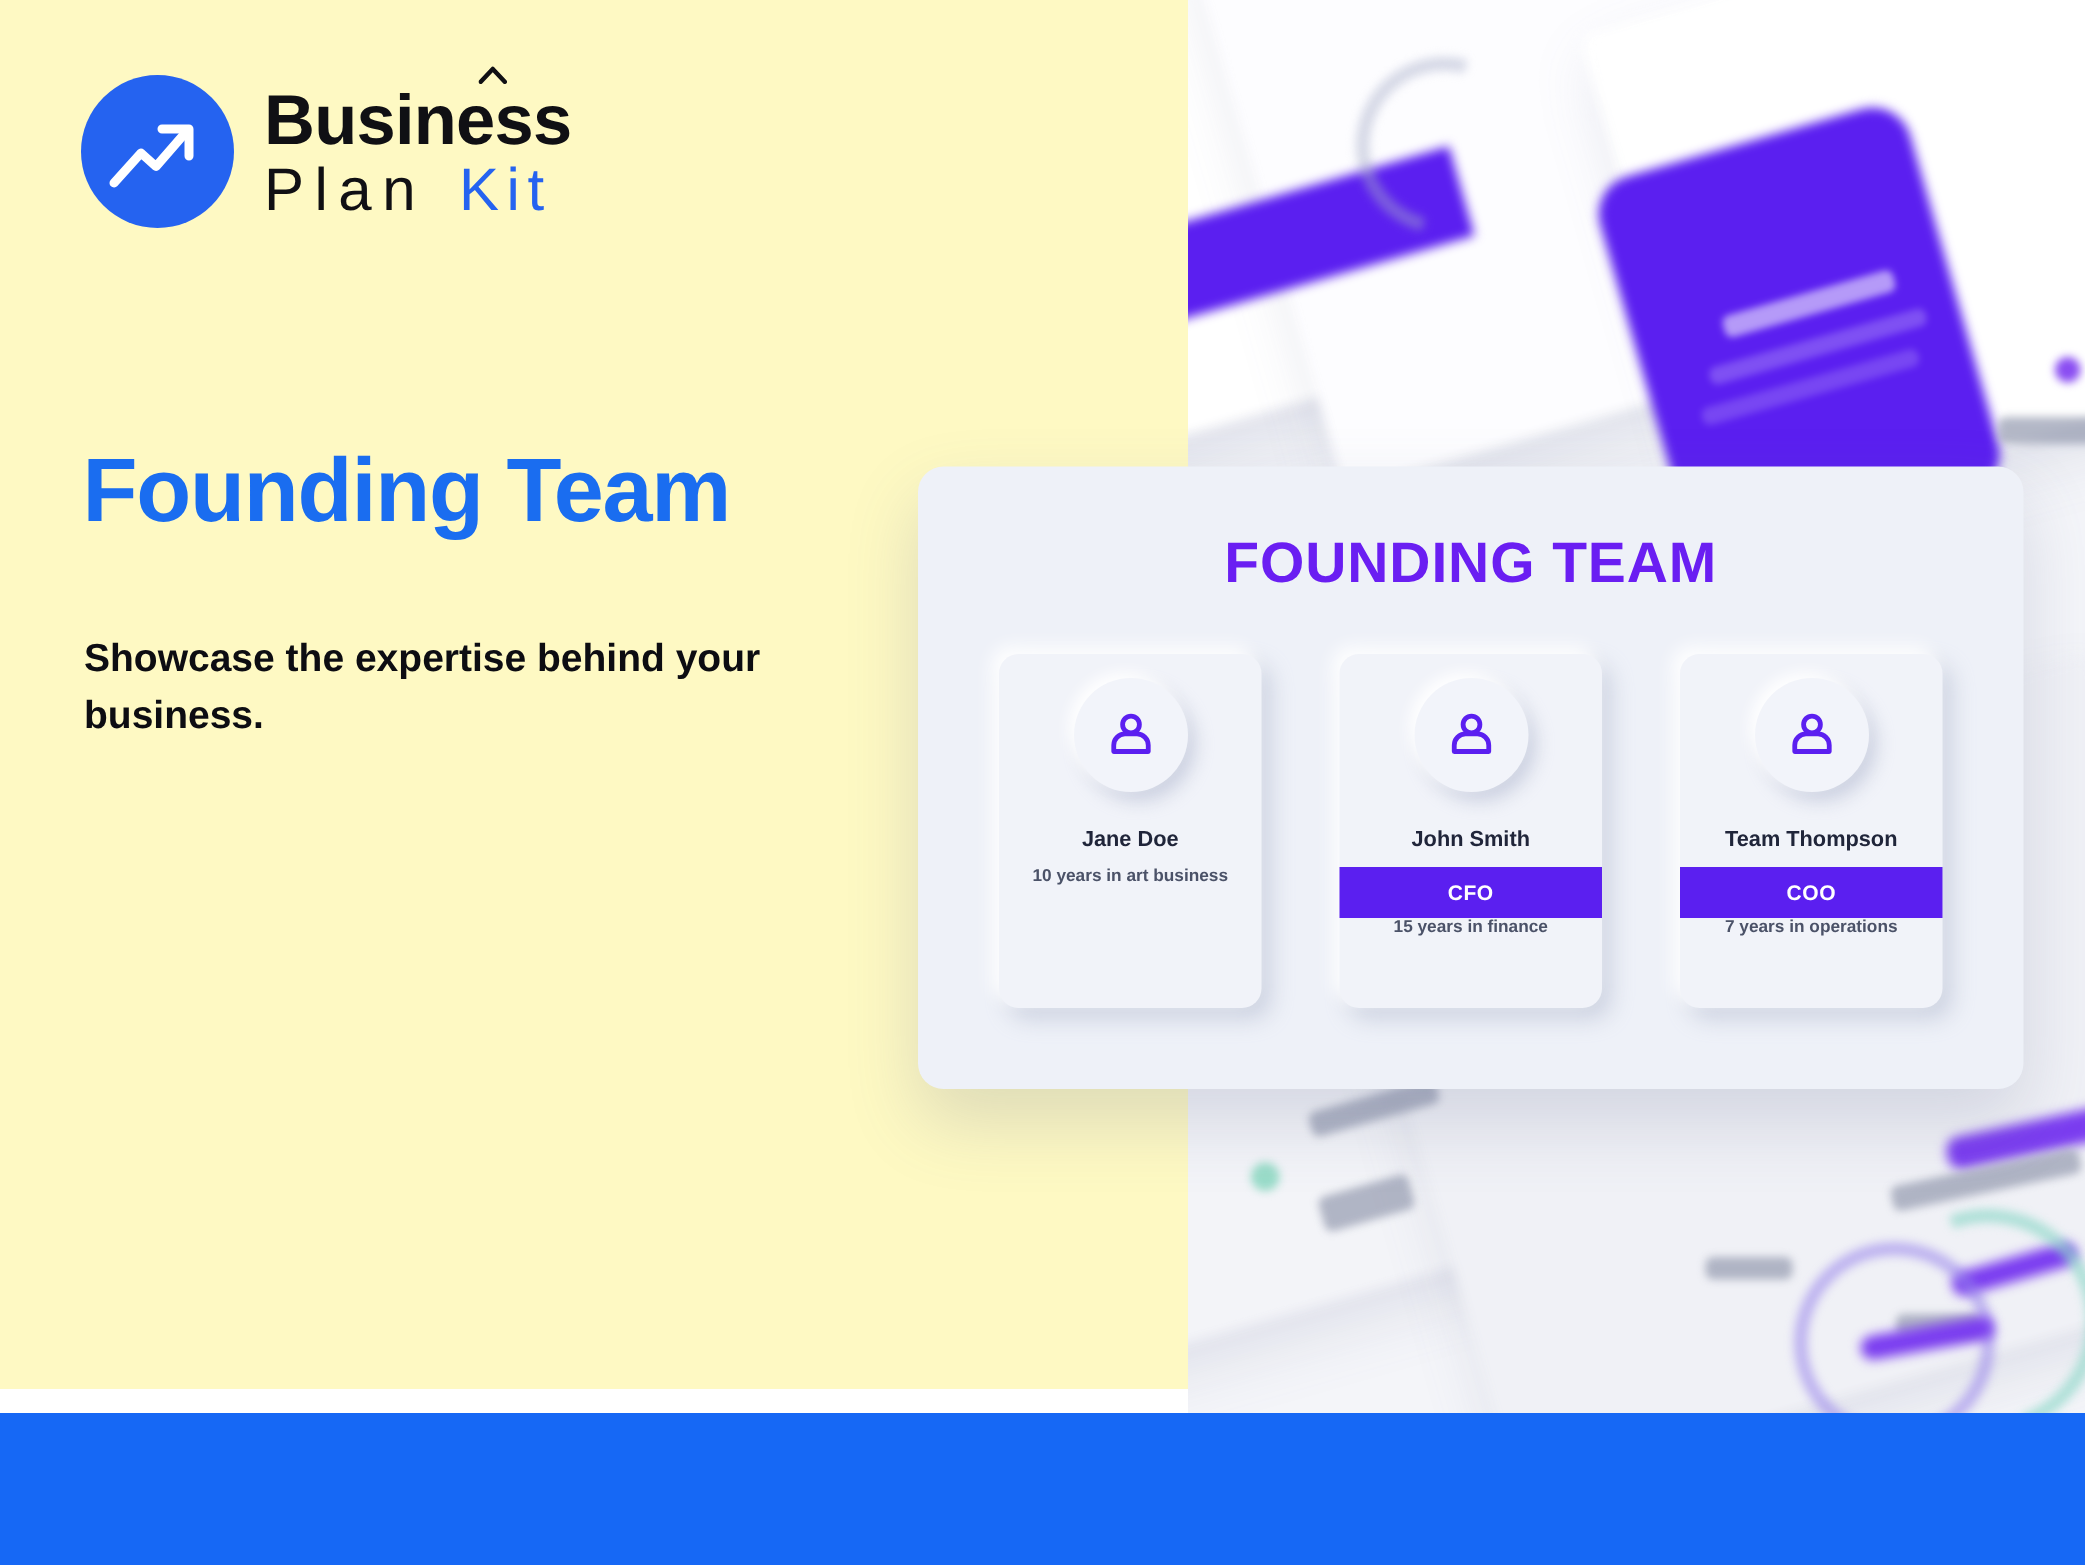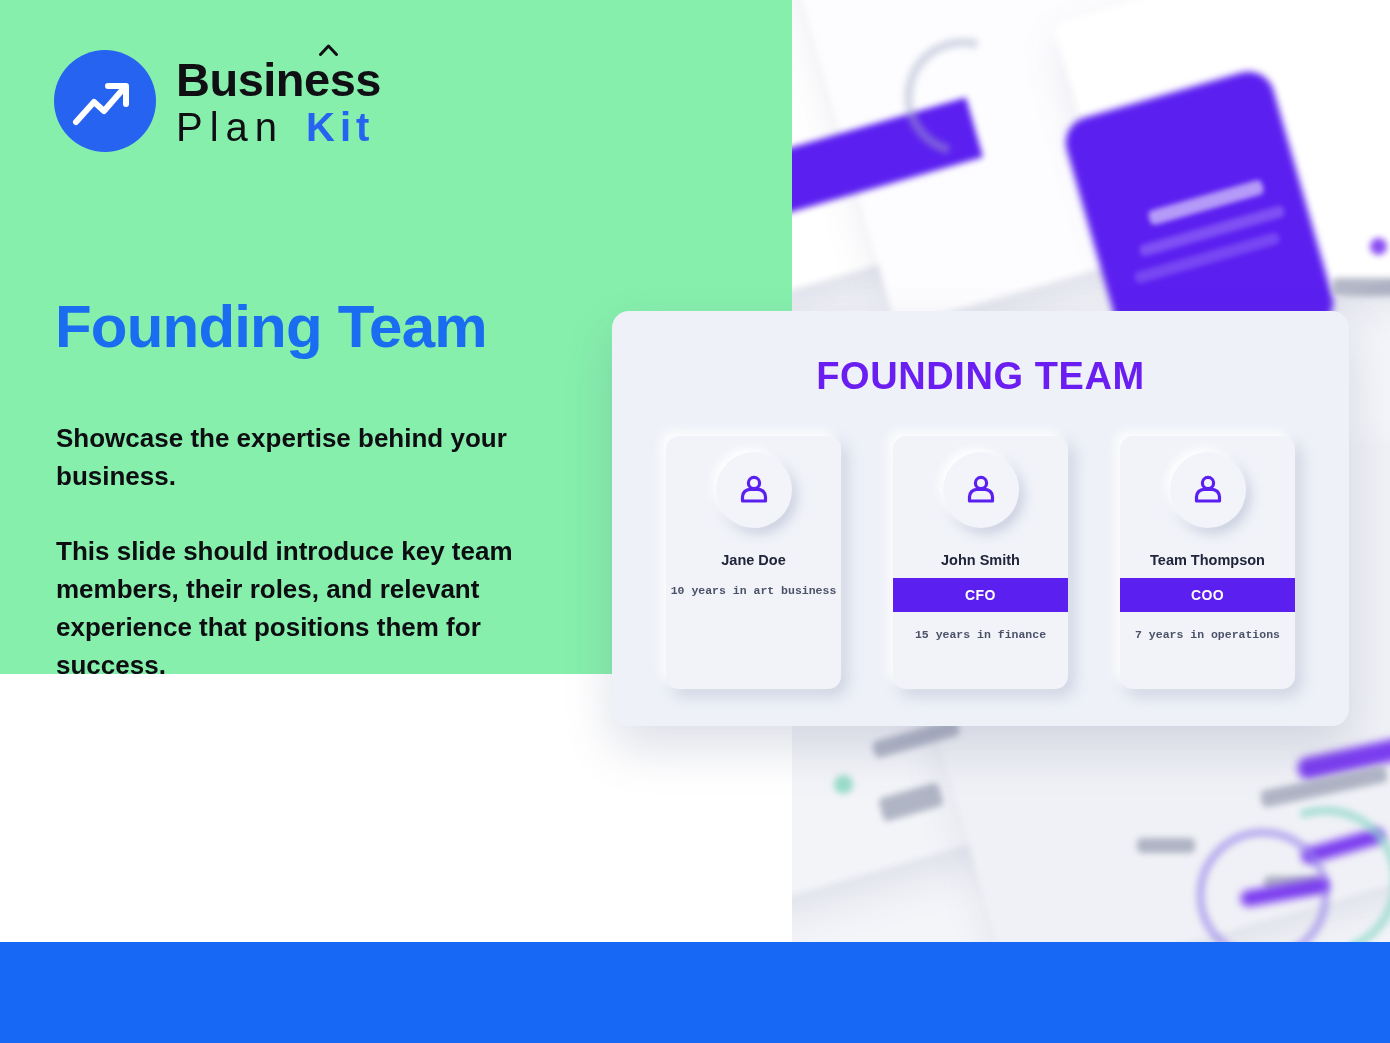--- a/index.html
+++ b/index.html
@@ -17,22 +17,22 @@
     width: 1390px;
     height: 1043px;
     background: #ffffff;
   }
 
   
   #left-col {
     position: absolute;
     left: 0; top: 0;
     width: 792px;
-    height: 674px;
-    background: #86efac;
+    height: 926px;
+    background: #fef9c3;
     z-index: 5;
   }
 
   
   #logo-block {
     position: absolute;
     left: 54px; top: 50px;
     display: flex;
     align-items: center;
     gap: 20px;
@@ -69,21 +69,21 @@
   }
   #logo-plan {
     font-size: 40px;
     font-weight: 400;
     letter-spacing: 7px;
     color: #101014;
     line-height: 1;
   }
   #logo-kit {
     font-size: 40px;
-    font-weight: 700;
+    font-weight: 400;
     letter-spacing: 5px;
     color: #2563f0;
     line-height: 1;
   }
 
   
   #headline {
     position: absolute;
     left: 55px; top: 295px;
     font-size: 60px;
@@ -288,26 +288,24 @@
     background: #5b1ff0;
     color: #ffffff;
     font-size: 14px;
     font-weight: 700;
     letter-spacing: 0.4px;
     text-align: center;
     padding: 9px 0;
   }
   .member-exp {
     text-align: center;
-    margin-top: 16px;
     font-size: 11.5px;
     font-weight: 700;
     color: #4b5268;
     white-space: nowrap;
-    font-family: Liberation Mono, monospace;
   }
 
   
   #bottom-bar {
     position: absolute;
     left: 0; top: 942px;
     width: 1390px;
     height: 101px;
     background: #1668f5;
     z-index: 20;
@@ -363,21 +361,20 @@
         </svg>
         <div id="logo-row2">
           <span id="logo-plan">Plan</span>
           <span id="logo-kit">Kit</span>
         </div>
       </div>
     </div>
 
     <h1 id="headline">Founding Team</h1>
     <p id="lead-text">Showcase the expertise behind your business.</p>
-    <p id="body-text">This slide should introduce key team members, their roles, and relevant experience that positions them for success.</p>
   </div>
 
   <div id="slide-card">
     <div id="slide-title">FOUNDING TEAM</div>
 
     <div id="team-row">
 
       <div class="member-card">
         <div class="avatar-wrap">
           <div class="avatar">

